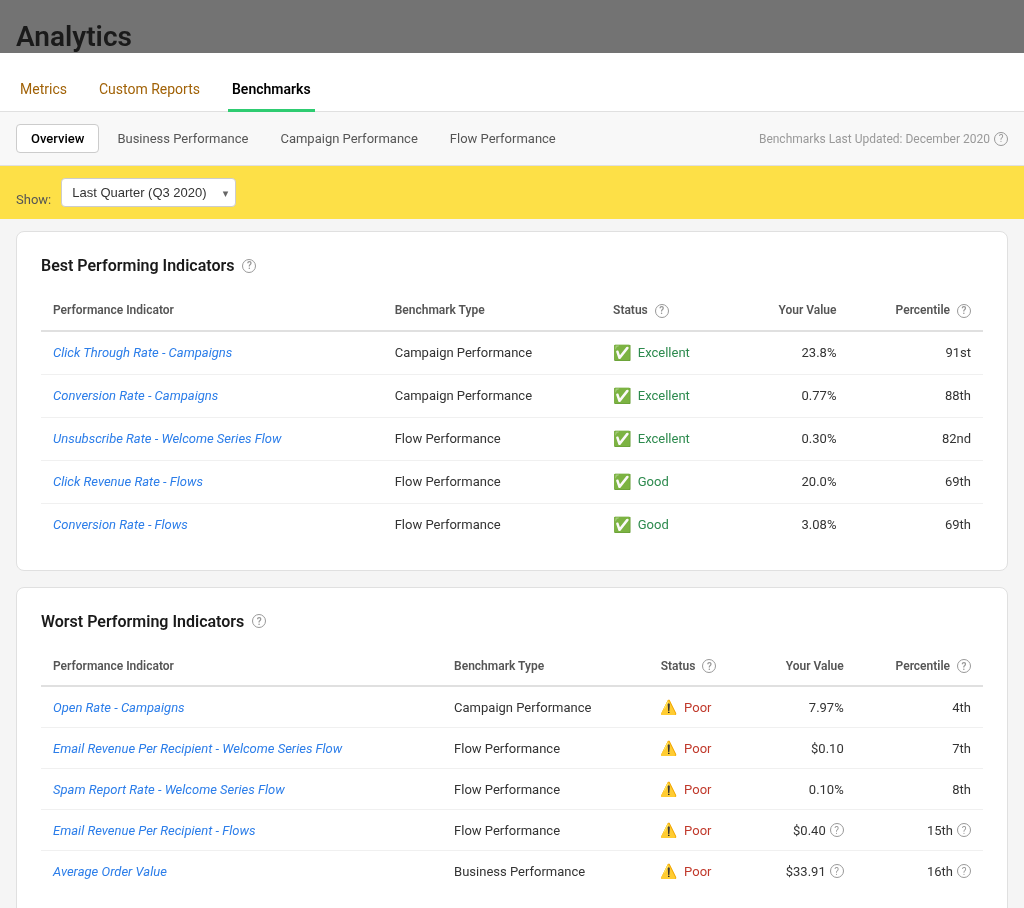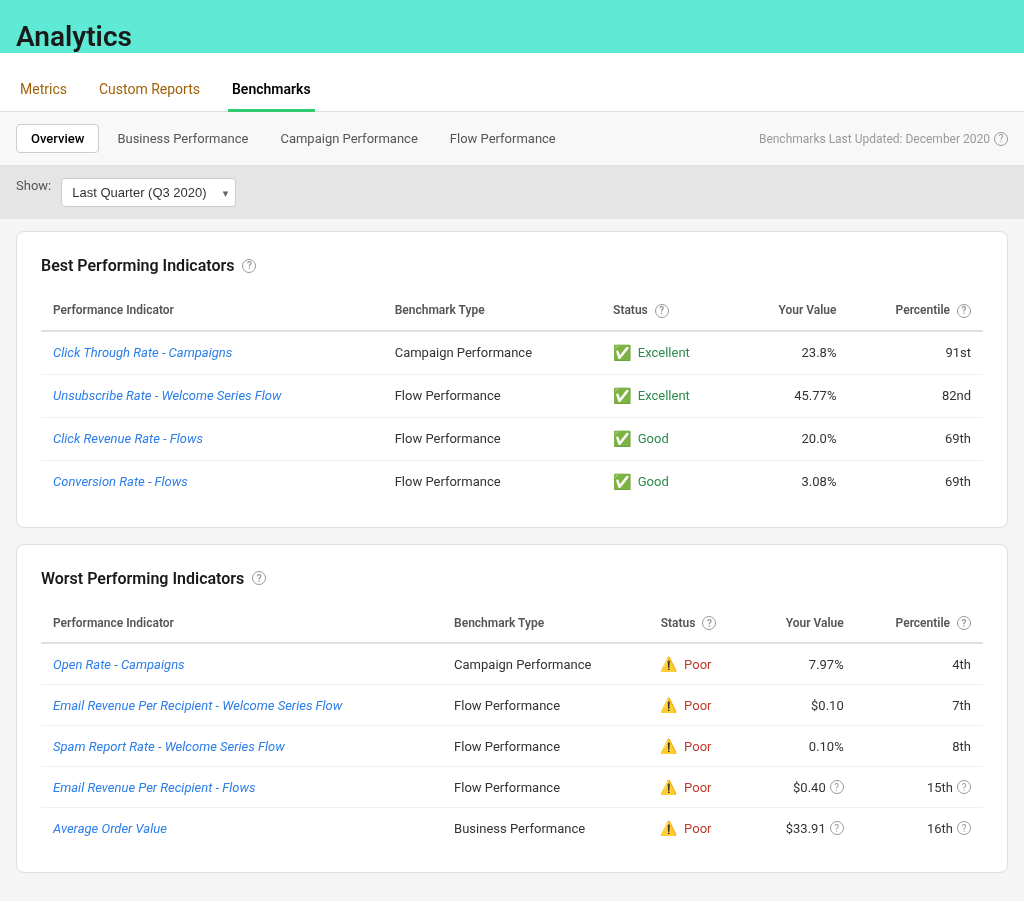--- a/index.html
+++ b/index.html
@@ -1,38 +1,38 @@
 <!DOCTYPE html>
 <html><head>
   <meta charset="utf-8">
   <style>
     * { box-sizing: border-box; margin: 0; padding: 0; }
     body { font-family: -apple-system, BlinkMacSystemFont, 'Segoe UI', Roboto, sans-serif; background: #f5f5f5; color: #333; font-size: 14px; }
     
     .page-container { background: #fff; min-height: 908px; max-width: 1024px; }
     
     
-    .page-header { padding: 20px 16px 0; background: #5eead4; }
+    .page-header { padding: 20px 16px 0; background: #737373; }
     .page-title { font-size: 28px; font-weight: 600; color: #1a1a1a; margin-bottom: 16px; }
     
     
     .top-nav { display: flex; gap: 24px; border-bottom: 1px solid #e0e0e0; padding: 0 16px; background: #fff; }
     .top-nav-item { padding: 12px 4px; cursor: pointer; font-size: 14px; color: #a16207; border-bottom: 3px solid transparent; margin-bottom: -1px; }
     .top-nav-item.active { color: #000; font-weight: 600; border-bottom: 3px solid #2ecc71; }
     
     
     .sub-nav { display: flex; align-items: center; gap: 4px; padding: 12px 16px; background: #f8f8f8; border-bottom: 1px solid #e0e0e0; }
     .sub-nav-item { padding: 6px 14px; font-size: 13px; color: #555; cursor: pointer; border-radius: 4px; }
     .sub-nav-item.active { background: #fff; border: 1px solid #ccc; border-radius: 4px; font-weight: 500; color: #000; }
     .sub-nav-spacer { flex: 1; }
     .sub-nav-updated { font-size: 12px; color: #999; display: flex; align-items: center; gap: 4px; margin-left: 28px; }
     .help-icon { display: inline-flex; align-items: center; justify-content: center; width: 14px; height: 14px; border-radius: 50%; border: 1px solid #999; font-size: 10px; color: #999; cursor: pointer; }
     
     
-    .show-row { display: flex; align-items: flex-start; gap: 10px; padding: 12px 16px; background: #e5e5e5; }
+    .show-row { display: flex; align-items: flex-end; gap: 10px; padding: 12px 16px; background: #fde047; }
     .show-label { font-size: 13px; color: #555; }
     .dropdown-select { border: 1px solid #ccc; border-radius: 4px; padding: 6px 28px 6px 10px; font-size: 13px; color: #333; background: #fff; appearance: none; cursor: pointer; position: relative; }
     .dropdown-wrapper { position: relative; display: inline-block; }
     .dropdown-wrapper::after { content: '▾'; position: absolute; right: 8px; top: 50%; transform: translateY(-50%); font-size: 11px; color: #666; pointer-events: none; }
     
     
     .main-content { padding: 12px 16px; background: #f5f5f5; }
     
     
     .card { background: #fff; border: 1px solid #e0e0e0; border-radius: 8px; margin-bottom: 16px; padding: 24px; }
@@ -136,32 +136,56 @@
       </td>
       <td class="right">
         <div class="value-cell">
           <span>91st</span>
 
         </div>
       </td>
     </tr>
             <tr>
       <td>
+        <a class="link-cell">Conversion Rate - Campaigns</a>
+      </td>
+      <td>Campaign Performance</td>
+      <td>
+        <div class="status-excellent">
+          <span class="icon-excellent">✅</span>
+          <span>Excellent</span>
+        </div>
+      </td>
+      <td class="right">
+        <div class="value-cell">
+          <span>0.77%</span>
+
+        </div>
+      </td>
+      <td class="right">
+        <div class="value-cell">
+          <span>88th</span>
+
+        </div>
+      </td>
+    </tr>
+            <tr>
+      <td>
         <a class="link-cell">Unsubscribe Rate - Welcome Series Flow</a>
       </td>
       <td>Flow Performance</td>
       <td>
         <div class="status-excellent">
           <span class="icon-excellent">✅</span>
           <span>Excellent</span>
         </div>
       </td>
       <td class="right">
         <div class="value-cell">
-          <span>45.77%</span>
+          <span>0.30%</span>
 
         </div>
       </td>
       <td class="right">
         <div class="value-cell">
           <span>82nd</span>
 
         </div>
       </td>
     </tr>

